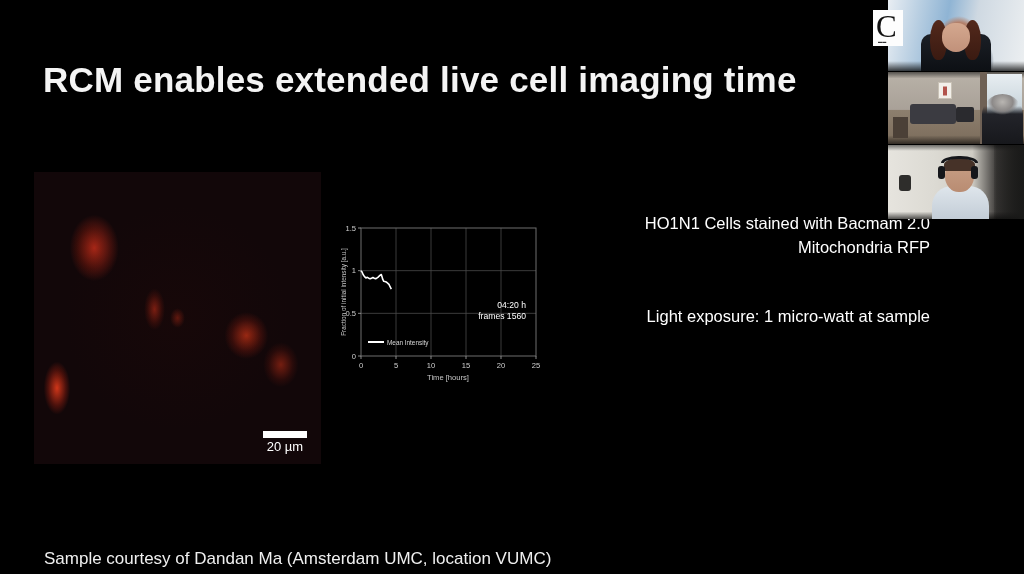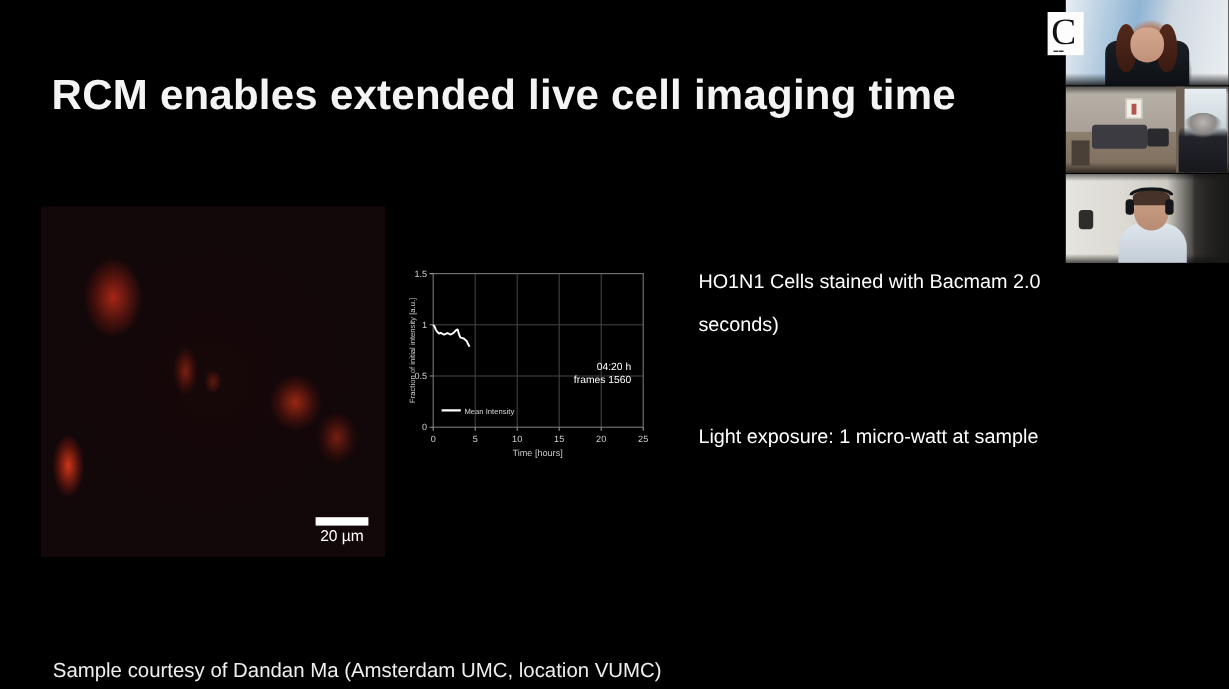--- a/index.html
+++ b/index.html
@@ -88,21 +88,21 @@
   
   #body-text {
     position: absolute;
     left: 570px;
     top: 212px;
     width: 360px;
     color: #ffffff;
     font-size: 16.5px;
     line-height: 23.5px;
   }
-  #body-text p { margin: 12px; }
+  #body-text p { margin: 0; text-align: right; }
   #body-text .gap { height: 23px; }
 
   
   #footer-credit {
     position: absolute;
     left: 44px;
     top: 549px;
     font-size: 17px;
     color: #efefef;
   }
@@ -353,21 +353,21 @@
       </g>
       <text id="annotation-1" x="190" y="90" fill="#ffffff" font-size="8.6" text-anchor="end" font-family="Liberation Sans, sans-serif">04:20 h</text>
       <text id="annotation-2" x="190" y="101" fill="#ffffff" font-size="8.6" text-anchor="end" font-family="Liberation Sans, sans-serif">frames 1560</text>
       <text id="xlabel-text" x="112" y="162" fill="#c8c8c8" font-size="7.6" text-anchor="middle" font-family="Liberation Sans, sans-serif">Time [hours]</text>
       <text id="ylabel-text" x="10" y="74" fill="#c8c8c8" font-size="6.4" text-anchor="middle" transform="rotate(-90 10 74)" font-family="Liberation Sans, sans-serif">Fraction of initial intensity [a.u.]</text>
     </svg>
   </div>
 
   <div id="body-text">
     <p>HO1N1 Cells stained with Bacmam 2.0</p>
-    <p>seconds)</p>
+    <p>Mitochondria RFP</p>
     <div class="gap"></div>
     <div class="gap"></div>
     <p>Light exposure: 1 micro-watt at sample</p>
   </div>
 
   <div id="footer-credit">Sample courtesy of Dandan Ma (Amsterdam UMC, location VUMC)</div>
 
   <div id="video-column">
 
     <div class="video-tile" id="video-tile-1">

